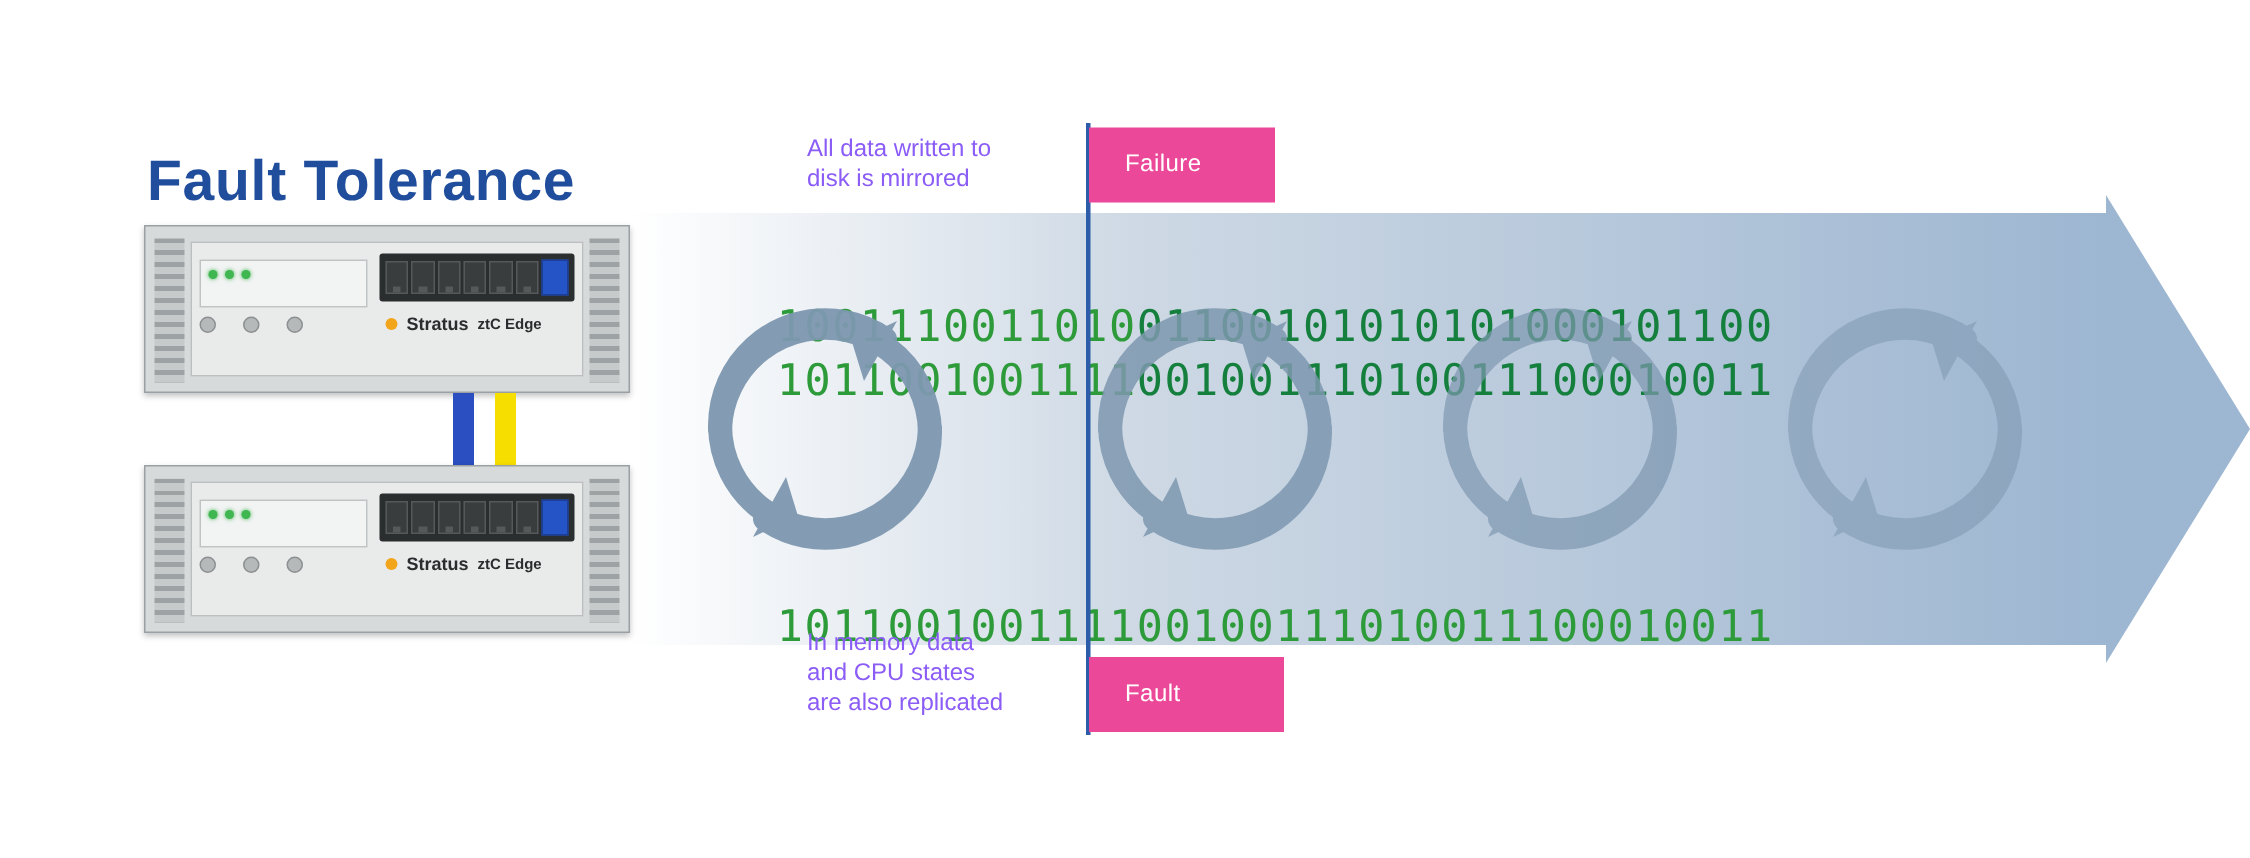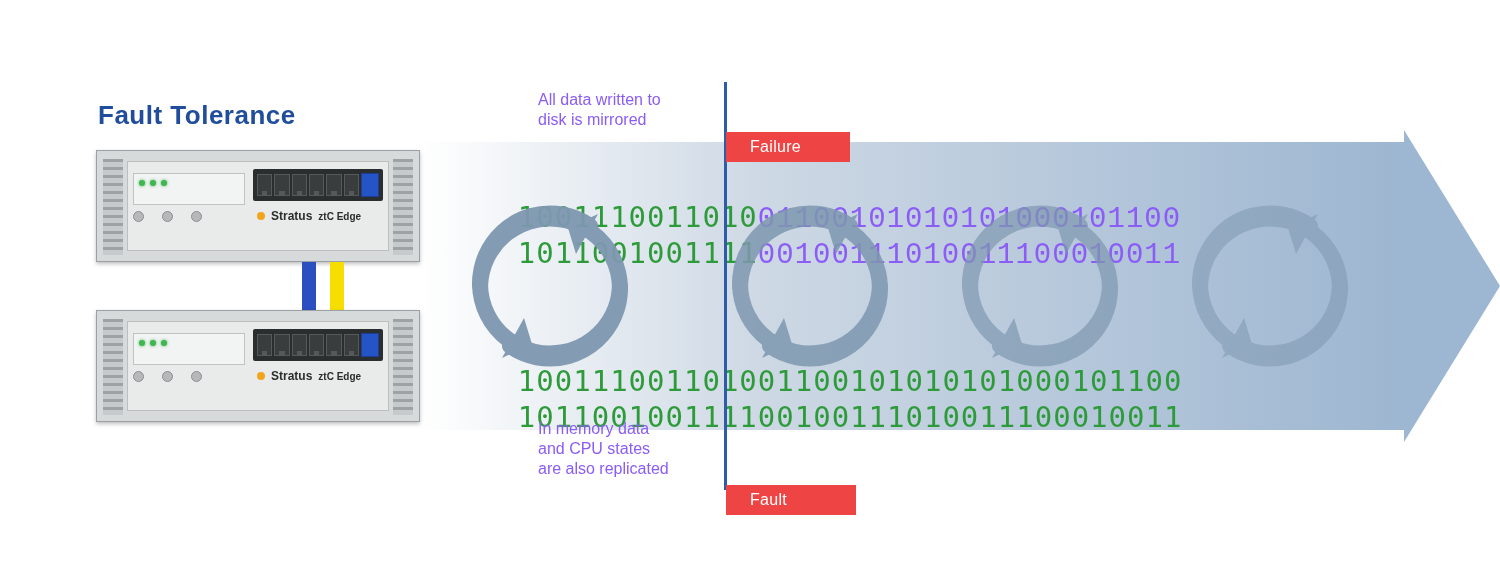--- a/index.html
+++ b/index.html
@@ -8,21 +8,21 @@
     height: 572px;
     position: relative;
     font-family: "Helvetica Neue", Arial, sans-serif;
     overflow: hidden;
   }
 
   .title {
     position: absolute;
     left: 98px;
     top: 100px;
-    font-size: 26px;
+    font-size: 38px;
     font-weight: 700;
     color: #204e9c;
     letter-spacing: 0.5px;
   }
 
   
   .devices {
     position: absolute;
     left: 96px;
     top: 150px;
@@ -168,21 +168,21 @@
     font-family: "DejaVu Sans Mono", "Courier New", monospace;
     font-size: 29px;
     letter-spacing: 1px;
     white-space: pre;
   }
   .binary.row1 { top: 24px; }
   .binary.row2 { top: 60px; }
   .binary.row3 { top: 188px; }
   .binary.row4 { top: 224px; }
   .binary .green { color: #2e9b3a; }
-  .binary .orange { color: #8b5cf6; font-family: Liberation Mono, monospace; }
+  .binary .orange { color: #15803d; }
 
   
   .swirls {
     position: absolute;
     left: 20px; top: 54px;
     width: 960px; height: 180px;
     pointer-events: none;
   }
 
   
@@ -190,30 +190,29 @@
     position: absolute;
     left: 724px;
     top: 82px;
     width: 3px;
     height: 408px;
     background: #2d5da8;
   }
 
   .flag {
     position: absolute;
-    background: #ef4444;
+    background: #ec4899;
     color: #fff;
     font-size: 16px;
     font-weight: 400;
-    height: 30px;
+    height: 50px;
     display: flex;
     align-items: center;
     padding: 0 24px;
     letter-spacing: 0.3px;
-    margin-top: 47px;
   }
   .flag.top { left: 726px; top: 85px; width: 76px; }
   .flag.bottom { left: 726px; top: 438px; width: 82px; }
 
   .note {
     position: absolute;
     color: #8b5cf6;
     font-size: 16px;
     line-height: 1.25;
     text-align: left;
@@ -301,23 +300,20 @@
   <div class="arrow-body"></div>
   <div class="arrow-head"></div>
 
   <div class="binary row1">
     <span class="green">1001110011010</span><span class="orange">01100101010101000101100</span>
   </div>
   <div class="binary row2">
     <span class="green">1011001001111</span><span class="orange">00100111010011100010011</span>
   </div>
 
-  <div class="binary row3">
-    <span class="green">100111001101001100101010101000101100</span>
-  </div>
   <div class="binary row4">
     <span class="green">101100100111100100111010011100010011</span>
   </div>
 
   <svg class="swirls" viewBox="0 0 960 180">
     <defs>
       <g id="cycle">
         <path d="M 0 90 A 70 70 0 1 1 30 150" fill="none" stroke="#7e98b0" stroke-width="16" stroke-linecap="round"></path>
         <polygon points="22,162 52,148 44,122" fill="#7e98b0"></polygon>
         <path d="M 140 90 A 70 70 0 1 1 110 30" fill="none" stroke="#7e98b0" stroke-width="16" stroke-linecap="round"></path>

